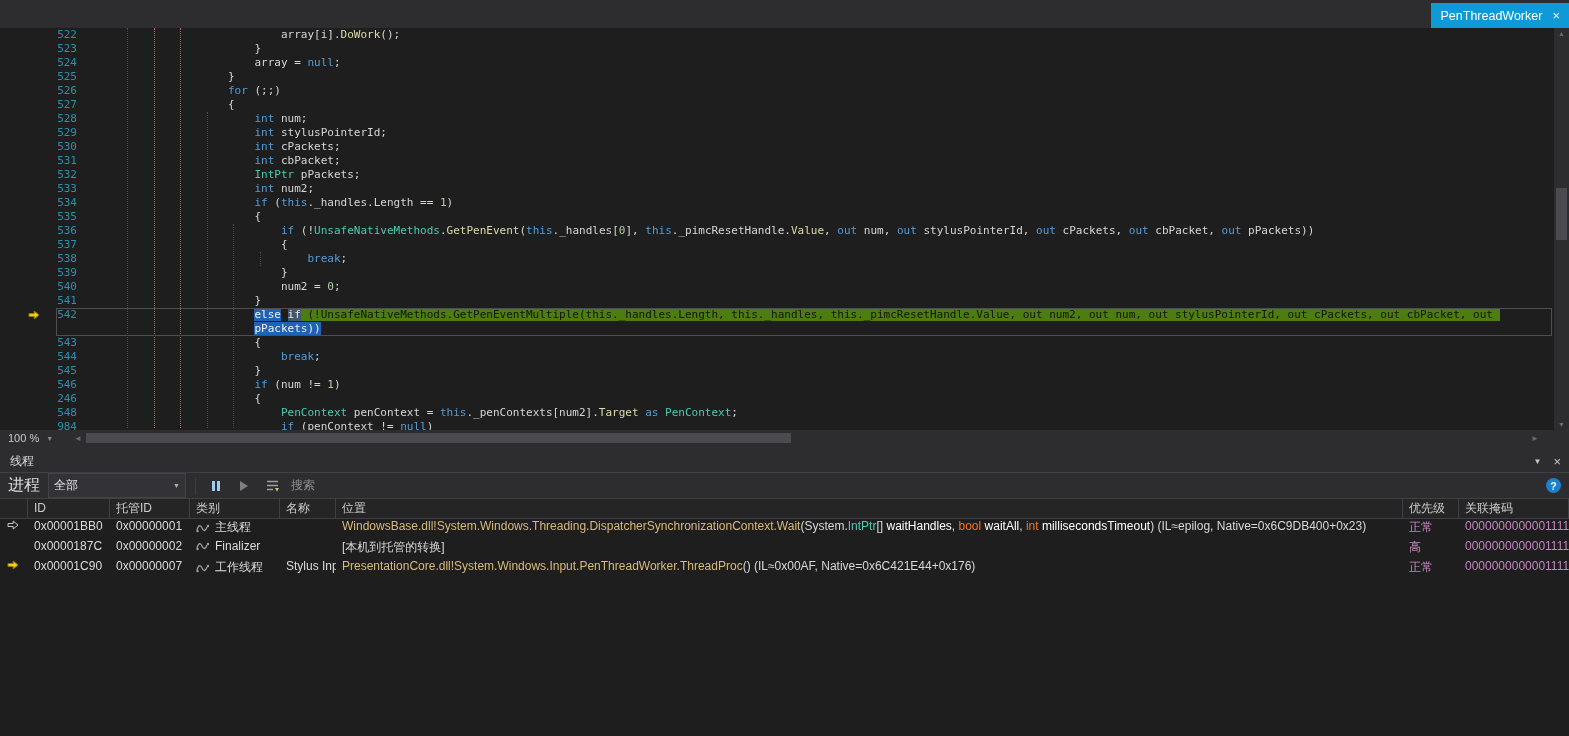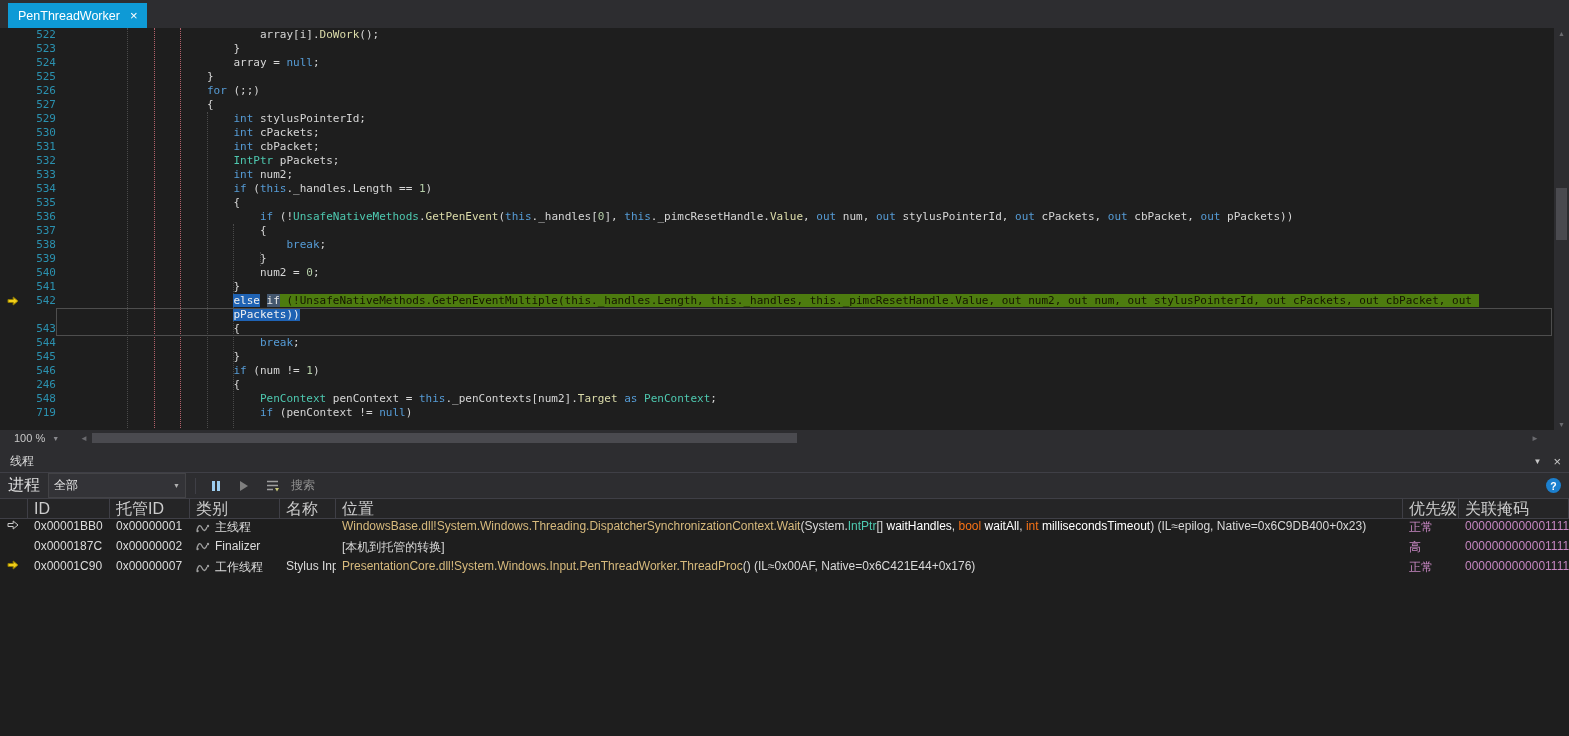--- a/index.html
+++ b/index.html
@@ -1,29 +1,29 @@
 <!DOCTYPE html>
 <html><head>
 <meta charset="utf-8">
 <style>
   html,body{margin:0;padding:0;}
   body{width:1569px;height:736px;background:#2d2d30;overflow:hidden;
        font-family:"Liberation Sans","DejaVu Sans",sans-serif;}
   .app{position:relative;width:1569px;height:736px;}
 
   
-  .tabbar{position:absolute;top:0;left:0;right:0;height:28px;background:#2d2d30;
-          display:flex;align-items:flex-end;}
+  .tabbar{position:absolute;top:0;left:8px;right:0;height:28px;background:#2d2d30;
+          display:flex;align-items:flex-end;justify-content:flex-end;}
   .tab{margin-left:8px;height:25px;background:#0e9ad6;color:#ffffff;display:flex;
        align-items:center;gap:10px;padding:0 9px 0 10px;font-size:12.5px;}
   .tab-close{font-size:13px;line-height:1;}
 
   
   .editor{position:absolute;top:28px;left:0;right:0;height:402px;background:#1e1e1e;overflow:hidden;}
-  .code-wrap{position:absolute;left:0;top:0;right:15px;bottom:0;z-index:0;overflow:hidden;}
+  .code-wrap{position:absolute;left:0;top:0;right:15px;bottom:0;z-index:0;overflow:hidden;padding-left:21px;}
   .guide{position:absolute;width:0;border-left:1px dotted #4a4a4a;z-index:-1;}
   .guide.pink{border-left-color:#b3606a;}
   .code-row{display:flex;height:14px;line-height:14px;white-space:pre;
             font-family:"DejaVu Sans Mono",monospace;font-size:11px;}
   .gmargin{width:26px;flex:none;position:relative;}
   .gmargin svg{position:absolute;left:7px;top:2px;}
   .lnum{width:30px;flex:none;text-align:right;color:#2b91af;}
   .ctext{padding-left:45px;color:#d6d6d6;}
   .tk-p{color:#d6d6d6}.tk-k{color:#569cd6}.tk-t{color:#4ec9b0}
   .tk-m{color:#dcdcaa}.tk-n{color:#b5cea8}
@@ -33,21 +33,21 @@
   .cur-outline{position:absolute;left:56px;right:2px;border:1px solid #4e4e4e;
                box-sizing:border-box;pointer-events:none;}
 
   .vscroll{position:absolute;top:0;right:0;width:15px;bottom:0;background:#2d2d30;}
   .varrow{position:absolute;left:0;width:15px;text-align:center;color:#6a6a6e;font-size:7px;top:2px;}
   .varrow.down{top:auto;bottom:2px;}
   .vthumb{position:absolute;left:2px;right:2px;top:160px;height:52px;background:#4a4a4f;}
 
   
   .hbar{position:absolute;top:430px;left:0;right:0;height:16px;background:#2d2d30;
-        display:flex;align-items:center;padding-right:26px;box-sizing:border-box;margin-left:6px;}
+        display:flex;align-items:center;padding-right:26px;box-sizing:border-box;}
   .zoom{width:70px;flex:none;display:flex;align-items:center;gap:7px;color:#c8c8c8;
         font-size:11px;padding-left:8px;box-sizing:border-box;}
   .zoom-caret{font-size:7px;color:#8a8a8e;}
   .harrow{flex:none;width:16px;text-align:center;color:#6a6a6e;font-size:8px;}
   .htrack{flex:1;position:relative;height:16px;}
   .hthumb{position:absolute;left:0;width:705px;top:3px;bottom:3px;background:#4a4a4f;}
 
   .splitter{position:absolute;top:446px;left:0;right:0;height:5px;background:#2d2d30;}
 
   
@@ -67,21 +67,21 @@
   .pbar{width:3px;height:10px;background:#9ccdf0;}
   .play-tri{width:0;height:0;border-left:8px solid #7f7f7f;
             border-top:5px solid transparent;border-bottom:5px solid transparent;}
   .searchbox{flex:1;height:20px;background:#2d2d30;border:0;outline:0;color:#fde047;
              font-family:Liberation Mono, monospace;font-size:12px;}
   .searchbox::placeholder{color:#8f8f8f;}
   .help{flex:none;width:15px;height:15px;border-radius:8px;background:#1c80cf;color:#ffffff;
         font-size:10.5px;font-weight:bold;display:flex;align-items:center;justify-content:center;
         margin-left:6px;}
 
-  .ghead{height:19px;background:#252526;display:flex;align-items:center;font-size:16px;
+  .ghead{height:19px;background:#252526;display:flex;align-items:center;font-size:12px;
          color:#cccccc;border-bottom:1px solid #3f3f46;}
   .ghead .cell{border-right:1px solid #3f3f46;height:19px;line-height:19px;}
   .cell{padding:0 6px;overflow:hidden;white-space:nowrap;flex:none;box-sizing:border-box;}
   .c-arrow{width:28px;padding:0 0 0 7px;}
   .c-id{width:82px}.c-mid{width:80px}
   .c-cat{width:90px;display:flex;align-items:center;gap:5px;}
   .c-name{width:56px}
   .c-loc{flex:1 1 auto;min-width:0;}
   .c-pri{width:56px}.c-mask{width:110px}
   .grow{height:20px;display:flex;align-items:flex-start;font-size:12px;color:#dcdcdc;}
@@ -109,20 +109,21 @@
       <div class="guide pink" style="left:180px;top:0;height:400px"></div>
       <div class="guide" style="left:207px;top:84px;height:316px"></div>
       <div class="guide" style="left:233px;top:196px;height:204px"></div>
       <div class="guide" style="left:260px;top:224px;height:14px"></div>
     <div class="code-row"><span class="gmargin"></span><span class="lnum">522</span><span class="ctext">                        <span class="tk-p">array[i].</span><span class="tk-m">DoWork</span><span class="tk-p">();</span></span></div>
         <div class="code-row"><span class="gmargin"></span><span class="lnum">523</span><span class="ctext">                    <span class="tk-p">}</span></span></div>
         <div class="code-row"><span class="gmargin"></span><span class="lnum">524</span><span class="ctext">                    <span class="tk-p">array = </span><span class="tk-k">null</span><span class="tk-p">;</span></span></div>
         <div class="code-row"><span class="gmargin"></span><span class="lnum">525</span><span class="ctext">                <span class="tk-p">}</span></span></div>
         <div class="code-row"><span class="gmargin"></span><span class="lnum">526</span><span class="ctext">                <span class="tk-k">for</span><span class="tk-p"> (;;)</span></span></div>
         <div class="code-row"><span class="gmargin"></span><span class="lnum">527</span><span class="ctext">                <span class="tk-p">{</span></span></div>
+        <div class="code-row"><span class="gmargin"></span><span class="lnum">528</span><span class="ctext">                    <span class="tk-k">int</span><span class="tk-p"> num;</span></span></div>
         <div class="code-row"><span class="gmargin"></span><span class="lnum">529</span><span class="ctext">                    <span class="tk-k">int</span><span class="tk-p"> stylusPointerId;</span></span></div>
         <div class="code-row"><span class="gmargin"></span><span class="lnum">530</span><span class="ctext">                    <span class="tk-k">int</span><span class="tk-p"> cPackets;</span></span></div>
         <div class="code-row"><span class="gmargin"></span><span class="lnum">531</span><span class="ctext">                    <span class="tk-k">int</span><span class="tk-p"> cbPacket;</span></span></div>
         <div class="code-row"><span class="gmargin"></span><span class="lnum">532</span><span class="ctext">                    <span class="tk-t">IntPtr</span><span class="tk-p"> pPackets;</span></span></div>
         <div class="code-row"><span class="gmargin"></span><span class="lnum">533</span><span class="ctext">                    <span class="tk-k">int</span><span class="tk-p"> num2;</span></span></div>
         <div class="code-row"><span class="gmargin"></span><span class="lnum">534</span><span class="ctext">                    <span class="tk-k">if</span><span class="tk-p"> (</span><span class="tk-k">this</span><span class="tk-p">._handles.Length == </span><span class="tk-n">1</span><span class="tk-p">)</span></span></div>
         <div class="code-row"><span class="gmargin"></span><span class="lnum">535</span><span class="ctext">                    <span class="tk-p">{</span></span></div>
         <div class="code-row"><span class="gmargin"></span><span class="lnum">536</span><span class="ctext">                        <span class="tk-k">if</span><span class="tk-p"> (!</span><span class="tk-t">UnsafeNativeMethods</span><span class="tk-p">.</span><span class="tk-m">GetPenEvent</span><span class="tk-p">(</span><span class="tk-k">this</span><span class="tk-p">._handles[</span><span class="tk-n">0</span><span class="tk-p">], </span><span class="tk-k">this</span><span class="tk-p">._pimcResetHandle.</span><span class="tk-m">Value</span><span class="tk-p">, </span><span class="tk-k">out</span><span class="tk-p"> num, </span><span class="tk-k">out</span><span class="tk-p"> stylusPointerId, </span><span class="tk-k">out</span><span class="tk-p"> cPackets, </span><span class="tk-k">out</span><span class="tk-p"> cbPacket, </span><span class="tk-k">out</span><span class="tk-p"> pPackets))</span></span></div>
         <div class="code-row"><span class="gmargin"></span><span class="lnum">537</span><span class="ctext">                        <span class="tk-p">{</span></span></div>
         <div class="code-row"><span class="gmargin"></span><span class="lnum">538</span><span class="ctext">                            <span class="tk-k">break</span><span class="tk-p">;</span></span></div>
@@ -132,21 +133,21 @@
         <div class="code-row"><span class="gmargin"><svg width="12" height="10" viewBox="0 0 12 10">
               <path d="M1 3.5 H6.2 V1 L11 5 L6.2 9 V6.5 H1 Z" fill="#f2ce18" stroke="#8f7a00" stroke-width="1" stroke-linejoin="round"></path>
             </svg></span><span class="lnum">542</span><span class="ctext">                    <span class="tk-sb">else</span><span class="tk-p"> </span><span class="tk-sb2">if</span><span class="tk-hl"> (!UnsafeNativeMethods.GetPenEventMultiple(this._handles.Length, this._handles, this._pimcResetHandle.Value, out num2, out num, out stylusPointerId, out cPackets, out cbPacket, out </span></span></div>
         <div class="code-row"><span class="gmargin"></span><span class="lnum"></span><span class="ctext">                    <span class="tk-sb">pPackets))</span></span></div>
         <div class="code-row"><span class="gmargin"></span><span class="lnum">543</span><span class="ctext">                    <span class="tk-p">{</span></span></div>
         <div class="code-row"><span class="gmargin"></span><span class="lnum">544</span><span class="ctext">                        <span class="tk-k">break</span><span class="tk-p">;</span></span></div>
         <div class="code-row"><span class="gmargin"></span><span class="lnum">545</span><span class="ctext">                    <span class="tk-p">}</span></span></div>
         <div class="code-row"><span class="gmargin"></span><span class="lnum">546</span><span class="ctext">                    <span class="tk-k">if</span><span class="tk-p"> (num != </span><span class="tk-n">1</span><span class="tk-p">)</span></span></div>
         <div class="code-row"><span class="gmargin"></span><span class="lnum">246</span><span class="ctext">                    <span class="tk-p">{</span></span></div>
         <div class="code-row"><span class="gmargin"></span><span class="lnum">548</span><span class="ctext">                        <span class="tk-t">PenContext</span><span class="tk-p"> penContext = </span><span class="tk-k">this</span><span class="tk-p">._penContexts[num2].</span><span class="tk-m">Target</span><span class="tk-p"> </span><span class="tk-k">as</span><span class="tk-p"> </span><span class="tk-t">PenContext</span><span class="tk-p">;</span></span></div>
-        <div class="code-row"><span class="gmargin"></span><span class="lnum">719</span><span class="ctext">                        <span class="tk-k">if</span><span class="tk-p"> (penContext != </span><span class="tk-k">null</span><span class="tk-p">)</span></span></div>
+        <div class="code-row"><span class="gmargin"></span><span class="lnum">984</span><span class="ctext">                        <span class="tk-k">if</span><span class="tk-p"> (penContext != </span><span class="tk-k">null</span><span class="tk-p">)</span></span></div>
         <div class="cur-outline" style="top: 280px; height: 28px;"></div>
       </div>
     <div class="vscroll">
       <span class="varrow">▲</span>
       <div class="vthumb"></div>
       <span class="varrow down">▼</span>
     </div>
   </div>
 
   <div class="hbar">

